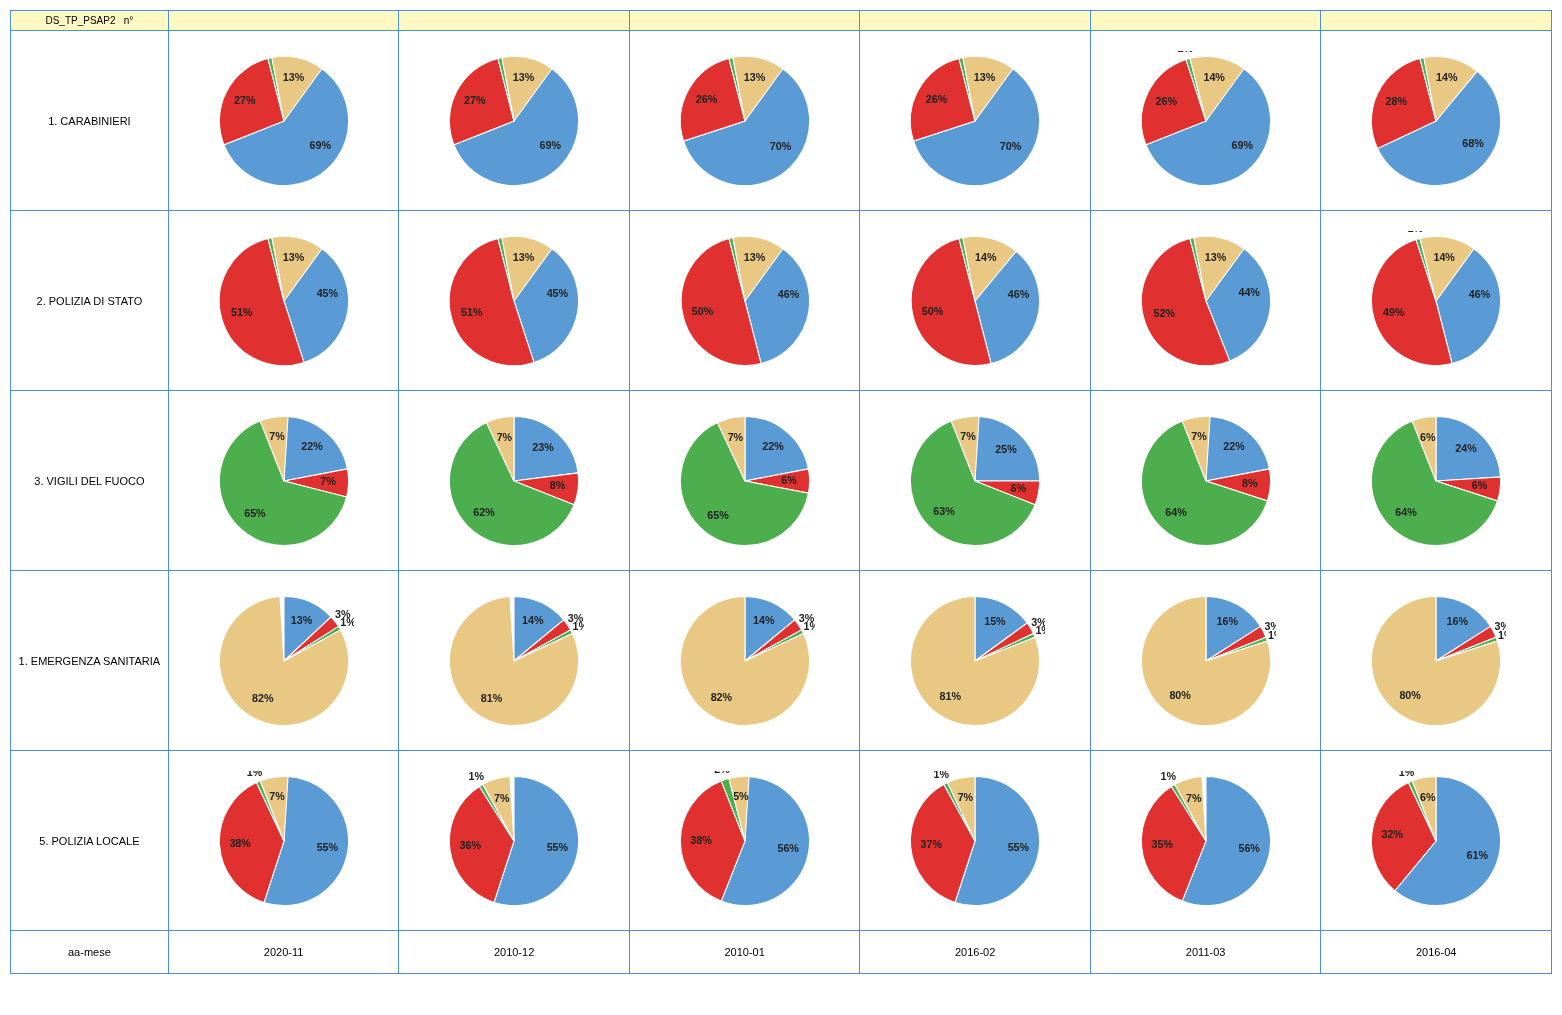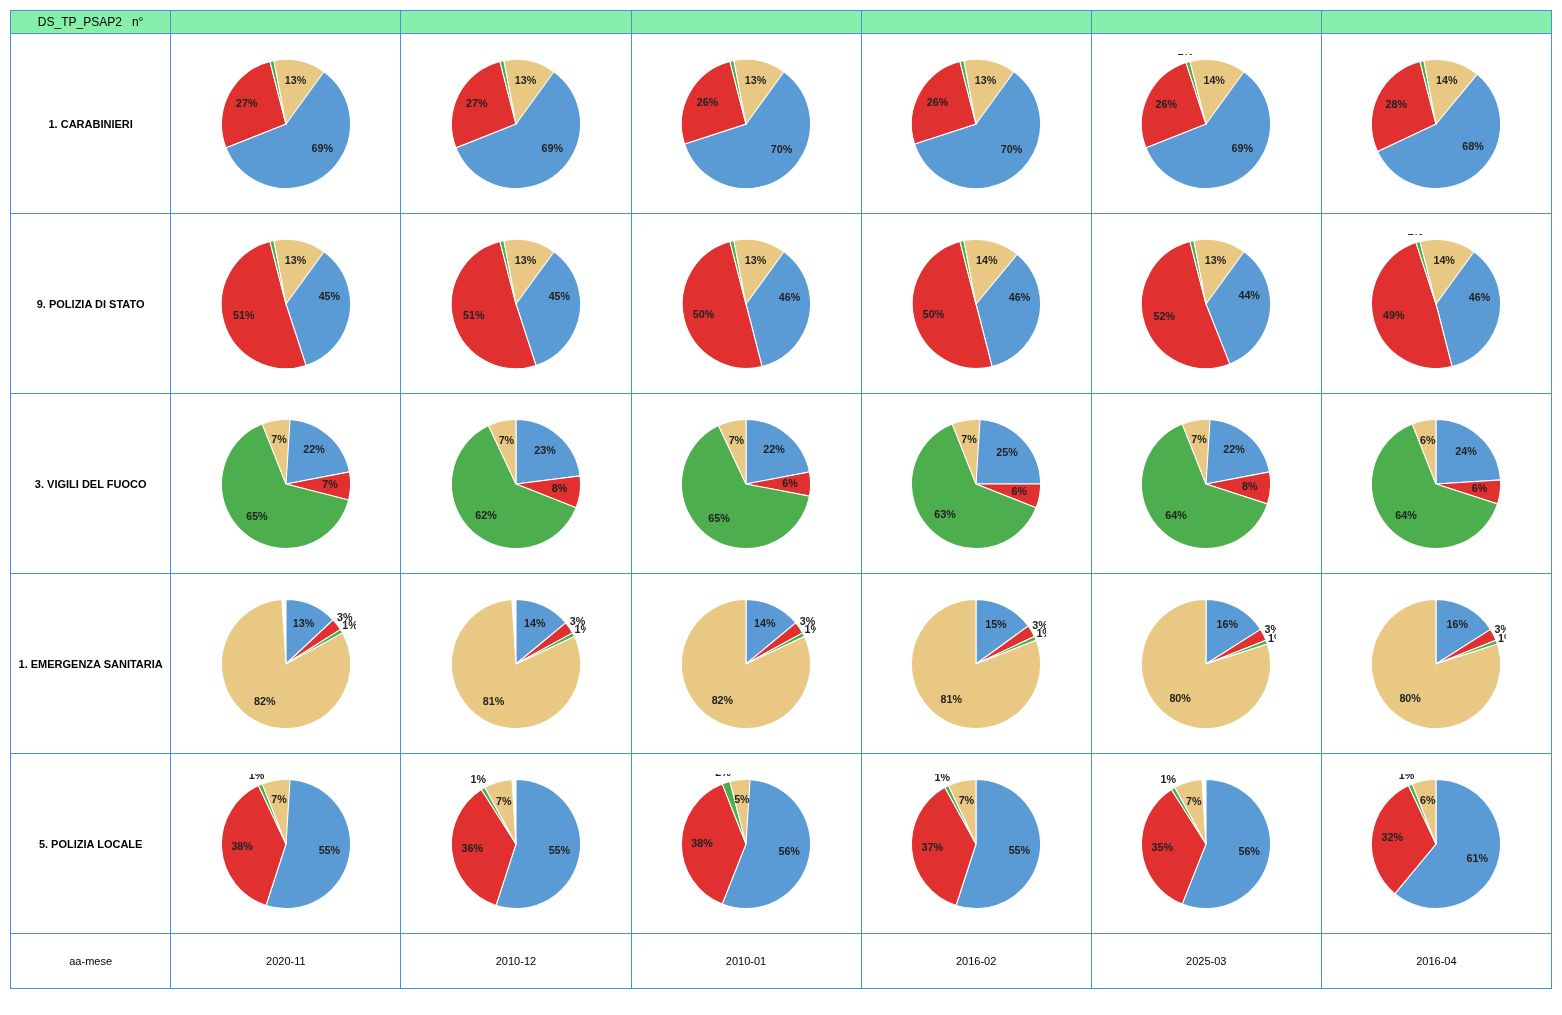--- a/index.html
+++ b/index.html
@@ -26,37 +26,37 @@
       border-collapse: collapse;
     }
     .grid-container td, .grid-container th {
       border: 1px solid #4a90d9;
       text-align: center;
       vertical-align: middle;
       padding: 4px;
     }
     .row-label {
       font-size: 11px;
-      font-weight: bold;
+      font-weight: normal;
       text-align: left;
       padding-left: 6px;
       width: 130px;
       white-space: nowrap;
     }
     .col-header-row td {
-      font-size: 12px;
+      font-size: 10px;
       font-weight: normal;
       border: 1px solid #4a90d9;
       padding: 4px 8px;
-      background: #86efac;
+      background: #fef9c3;
     }
     .bottom-row td {
       font-size: 11px;
       border: 1px solid #4a90d9;
-      padding: 21px;
+      padding: 15px;
     }
     .col-label-cell {
       font-size: 11px;
       text-align: left;
       padding-left: 4px;
     }
 
     .pie-cell { width: 220px; height: 180px; position: relative; }
 
     .pie-wrapper {
@@ -173,21 +173,21 @@
                 <path d="M65,65 L53.76,6.06 A60,60 0 0,1 103.25,18.77 Z" fill="#e8c882" stroke="#fff" stroke-width="1"></path>
     <text x="99.4" y="86.9" text-anchor="middle" dominant-baseline="middle" font-size="10" font-weight="bold" fill="#222">68%</text>
                 <text x="28.1" y="47.6" text-anchor="middle" dominant-baseline="middle" font-size="10" font-weight="bold" fill="#222">28%</text>
                 <text x="49.9" y="-2.3" text-anchor="middle" dominant-baseline="middle" font-size="10" font-weight="bold" fill="#222">1%</text>
                 <text x="75.1" y="25.5" text-anchor="middle" dominant-baseline="middle" font-size="10" font-weight="bold" fill="#222">14%</text>
   </svg>
             </div>
           </td>
         </tr>
         <tr style="height: 180px;">
-          <td class="row-label">9. POLIZIA DI STATO</td>
+          <td class="row-label">2. POLIZIA DI STATO</td>
           <td class="pie-cell">
             <div class="pie-wrapper">
               <svg viewBox="0 0 130 130" width="140" height="140">
     <path d="M65,65 L65.00,5.00 A60,60 0 0,1 83.54,122.06 Z" fill="#5b9bd5" stroke="#fff" stroke-width="1"></path>
                 <path d="M65,65 L83.54,122.06 A60,60 0 1,1 50.08,6.89 Z" fill="#e03030" stroke="#fff" stroke-width="1"></path>
                 <path d="M65,65 L50.08,6.89 A60,60 0 0,1 53.76,6.06 Z" fill="#4cae4c" stroke="#fff" stroke-width="1"></path>
                 <path d="M65,65 L53.76,6.06 A60,60 0 0,1 100.27,16.46 Z" fill="#e8c882" stroke="#fff" stroke-width="1"></path>
     <text x="105.3" y="58.6" text-anchor="middle" dominant-baseline="middle" font-size="10" font-weight="bold" fill="#222">45%</text>
                 <text x="25.8" y="76.4" text-anchor="middle" dominant-baseline="middle" font-size="10" font-weight="bold" fill="#222">51%</text>
                 <text x="49.9" y="-2.3" text-anchor="middle" dominant-baseline="middle" font-size="10" font-weight="bold" fill="#222">1%</text>
@@ -529,18 +529,18 @@
         </tr>
       </tbody>
 
     <tbody>
         <tr class="bottom-row">
       <td>aa-mese</td>
       <td>2020-11</td>
       <td>2010-12</td>
       <td>2010-01</td>
       <td>2016-02</td>
-      <td>2025-03</td>
+      <td>2011-03</td>
       <td>2016-04</td>
     </tr>
   </tbody>
     </table>
 </div>
 
 </body></html>

